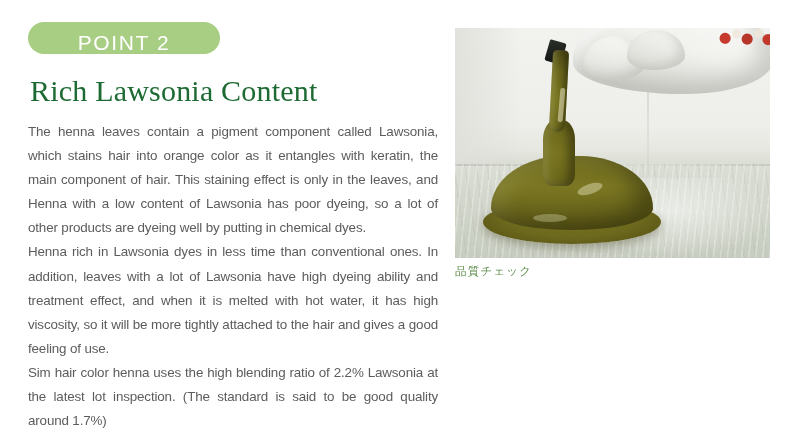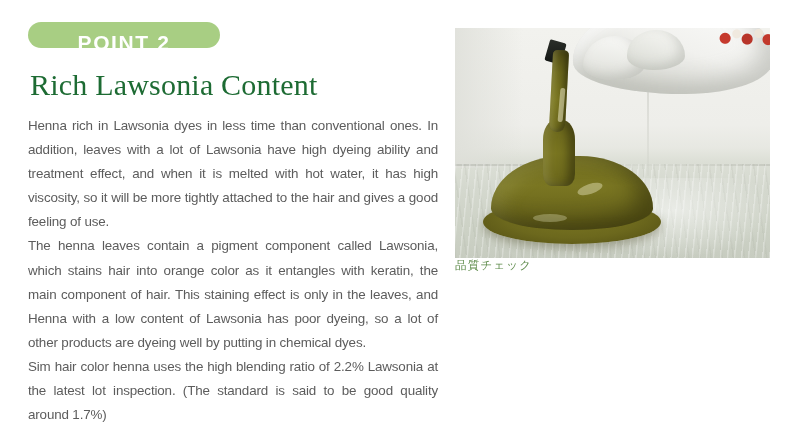--- a/index.html
+++ b/index.html
@@ -26,29 +26,29 @@
   .content-col {
     position: absolute;
     left: 28px;
     top: 22px;
     width: 412px;
   }
 
   .point-badge {
     display: block;
     width: 192px;
-    height: 26px;
+    height: 32px;
     border-radius: 21px;
     background: #a8ce83;
     text-align: center;
     line-height: 42px;
     color: #ffffff;
     font-family: "Liberation Sans", sans-serif;
     font-size: 21px;
-    font-weight: 700;
+    font-weight: 400;
     letter-spacing: 1.6px;
     box-sizing: border-box;
   }
 
   .section-title {
     margin: 20px 0 0 2px;
     font-family: "Liberation Serif", serif;
     font-size: 30px;
     font-weight: 400;
     color: #1d6b33;
@@ -285,41 +285,42 @@
     position: absolute;
     left: 78px;
     top: 186px;
     width: 34px;
     height: 8px;
     background: rgba(232,230,192,.33);
     border-radius: 50%;
   }
 
   .photo-caption {
-    font-family: Liberation Serif, serif;
+    margin-top: 7px;
+    font-family: Liberation Mono, monospace;
     font-size: 11.5px;
     color: #5f8c4c;
     letter-spacing: 1.2px;
     line-height: 1.3;
   }
 </style>
 </head>
 <body>
 
 <div class="page">
 
   <div class="content-col">
 
     <div class="point-badge">POINT 2</div>
 
     <h2 class="section-title">Rich Lawsonia Content</h2>
 
     <div class="body-block">
+      <p class="body-para">The henna leaves contain a pigment component called Lawsonia, which stains hair into orange color as it entangles with keratin, the main component of hair. This staining effect is only in the leaves, and Henna with a low content of Lawsonia has poor dyeing, so a lot of other products are dyeing well by putting in chemical dyes.</p>
       <p class="body-para">Henna rich in Lawsonia dyes in less time than conventional ones. In addition, leaves with a lot of Lawsonia have high dyeing ability and treatment effect, and when it is melted with hot water, it has high viscosity, so it will be more tightly attached to the hair and gives a good feeling of use.</p>
-      <p class="body-para">The henna leaves contain a pigment component called Lawsonia, which stains hair into orange color as it entangles with keratin, the main component of hair. This staining effect is only in the leaves, and Henna with a low content of Lawsonia has poor dyeing, so a lot of other products are dyeing well by putting in chemical dyes.</p>
       <p class="body-para">Sim hair color henna uses the high blending ratio of 2.2% Lawsonia at the latest lot inspection. (The standard is said to be good quality around 1.7%)</p>
     </div>
 
   </div>
 
   <div class="photo-col">
 
     <div class="photo-frame">
       <div class="photo-bg"></div>
       <div class="backdrop-panel"></div>

